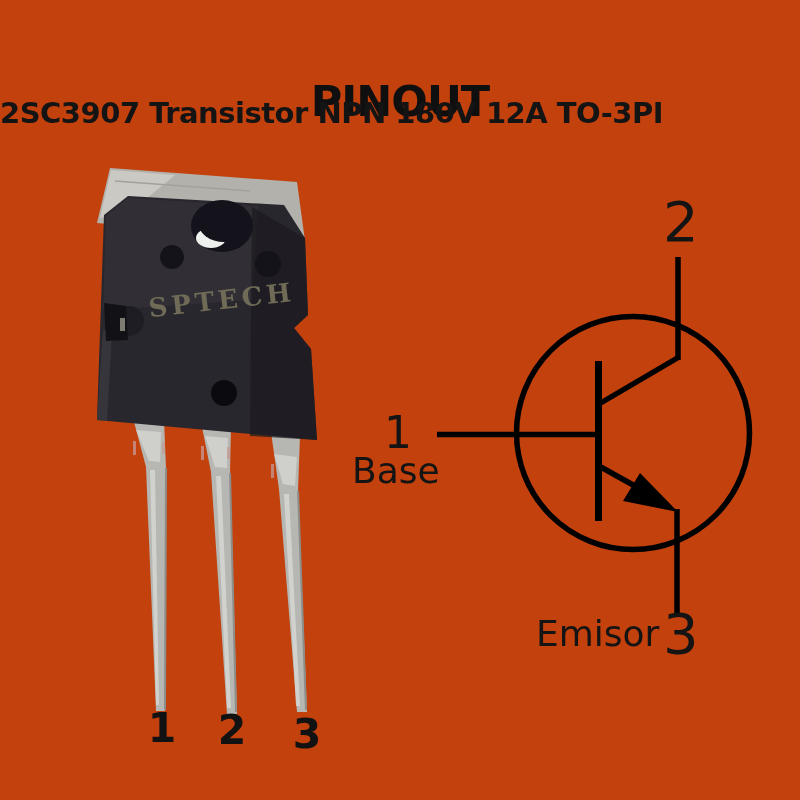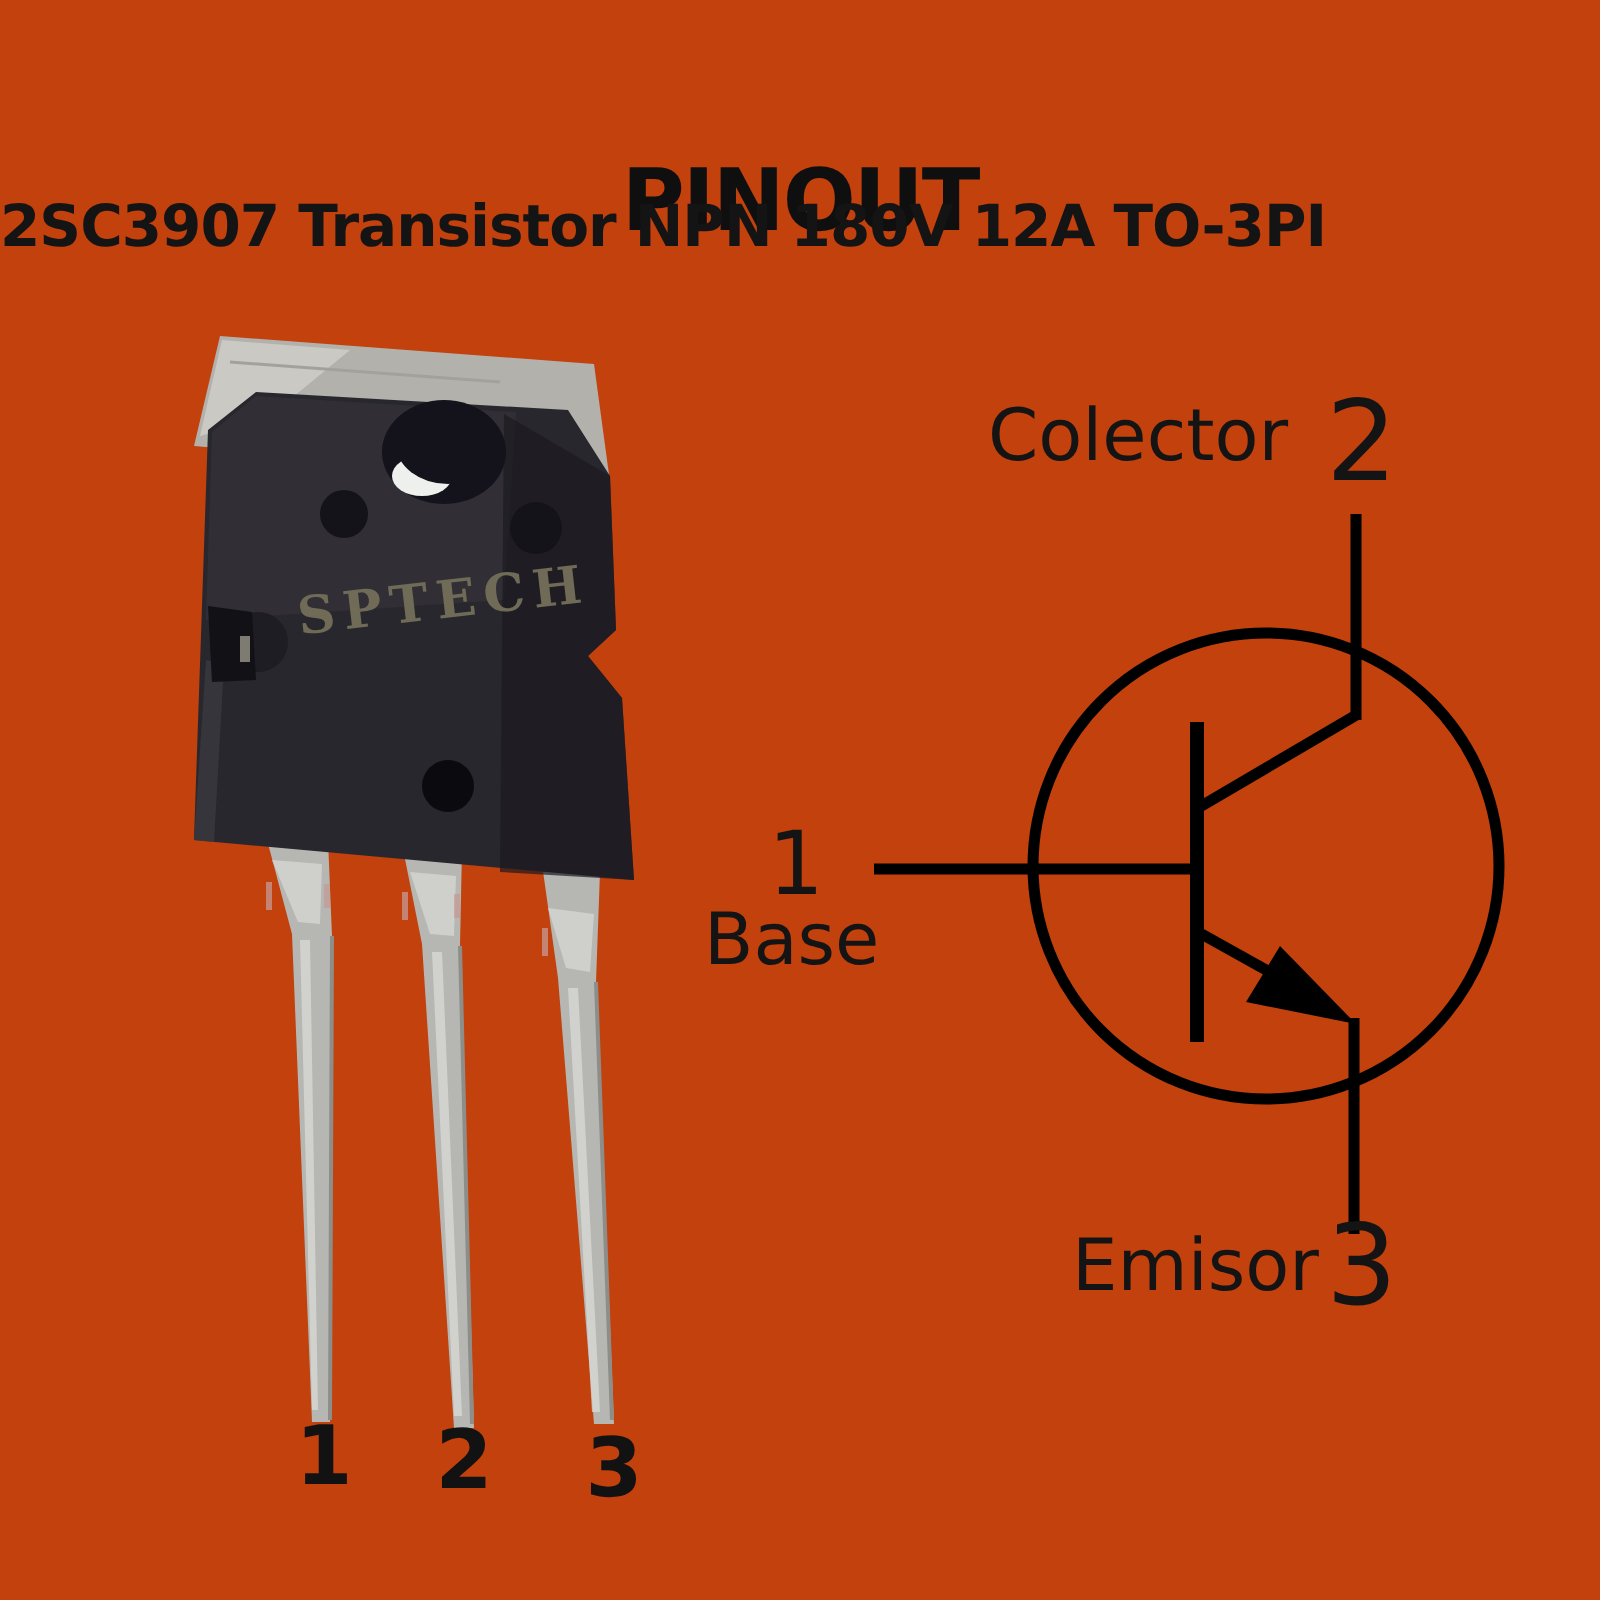--- a/index.html
+++ b/index.html
@@ -95,21 +95,20 @@
       <line x1="599" y1="404" x2="679" y2="357" stroke="#000000" stroke-width="5.5"></line>
       <line x1="678" y1="360" x2="678" y2="257" stroke="#000000" stroke-width="5.5"></line>
     </g>
     <g>
       <line x1="599" y1="466" x2="660" y2="500" stroke="#000000" stroke-width="5.5"></line>
       <line x1="677" y1="509" x2="677" y2="617" stroke="#000000" stroke-width="5.5"></line>
       <polygon points="678,512 640,473 623,501" fill="#000000"></polygon>
     </g>
   </svg>
 
-  <div class="abs pin-word" style="left:494px;top:201px">Colector</div>
   <div class="abs pin-num" style="left:663px;top:194px;font-size:56px">2</div>
 
   <div class="abs pin-num" style="left:384px;top:411px;font-size:44px">1</div>
   <div class="abs pin-word" style="left:536px;top:616px">Emisor</div>
 
   <div class="abs pin-word" style="left:352px;top:453px">Base</div>
   <div class="abs pin-num" style="left:663px;top:606px;font-size:56px">3</div>
 
 </div>
 

